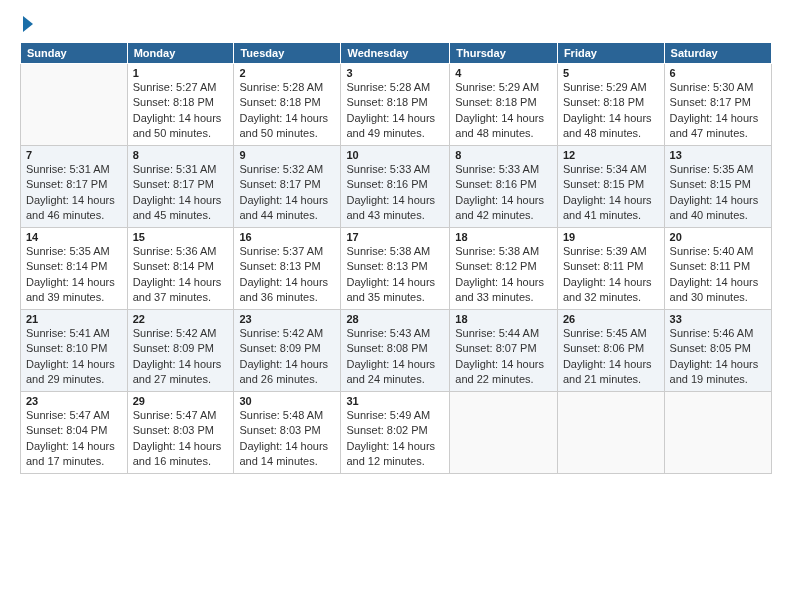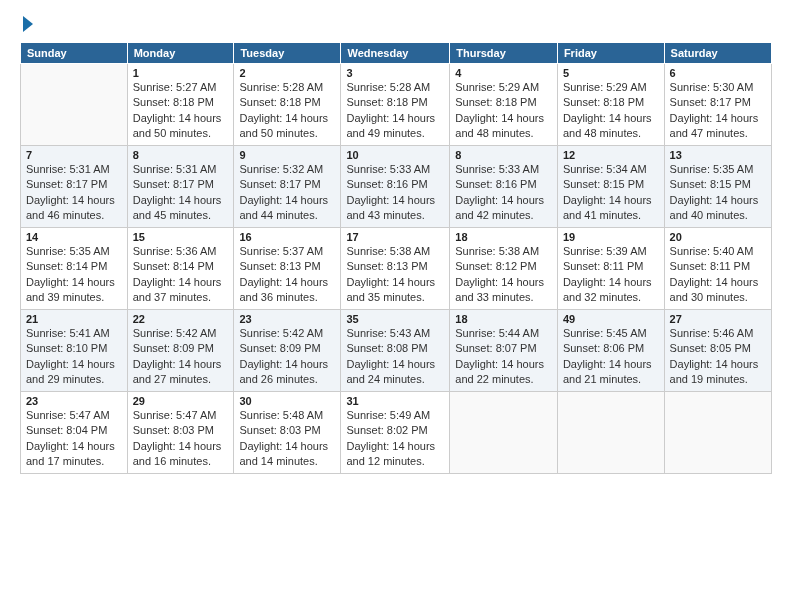--- a/index.html
+++ b/index.html
@@ -234,33 +234,33 @@
           </td>
           <td>
             <span class="day-number">22</span>
             <div class="day-info">Sunrise: 5:42 AM<br>Sunset: 8:09 PM<br>Daylight: 14 hours<br>and 27 minutes.</div>
           </td>
           <td>
             <span class="day-number">23</span>
             <div class="day-info">Sunrise: 5:42 AM<br>Sunset: 8:09 PM<br>Daylight: 14 hours<br>and 26 minutes.</div>
           </td>
           <td>
-            <span class="day-number">35</span>
+            <span class="day-number">28</span>
             <div class="day-info">Sunrise: 5:43 AM<br>Sunset: 8:08 PM<br>Daylight: 14 hours<br>and 24 minutes.</div>
           </td>
           <td>
             <span class="day-number">18</span>
             <div class="day-info">Sunrise: 5:44 AM<br>Sunset: 8:07 PM<br>Daylight: 14 hours<br>and 22 minutes.</div>
           </td>
           <td>
-            <span class="day-number">49</span>
+            <span class="day-number">26</span>
             <div class="day-info">Sunrise: 5:45 AM<br>Sunset: 8:06 PM<br>Daylight: 14 hours<br>and 21 minutes.</div>
           </td>
           <td>
-            <span class="day-number">27</span>
+            <span class="day-number">33</span>
             <div class="day-info">Sunrise: 5:46 AM<br>Sunset: 8:05 PM<br>Daylight: 14 hours<br>and 19 minutes.</div>
           </td>
         </tr>
         <tr>
           <td>
             <span class="day-number">23</span>
             <div class="day-info">Sunrise: 5:47 AM<br>Sunset: 8:04 PM<br>Daylight: 14 hours<br>and 17 minutes.</div>
           </td>
           <td>
             <span class="day-number">29</span>

